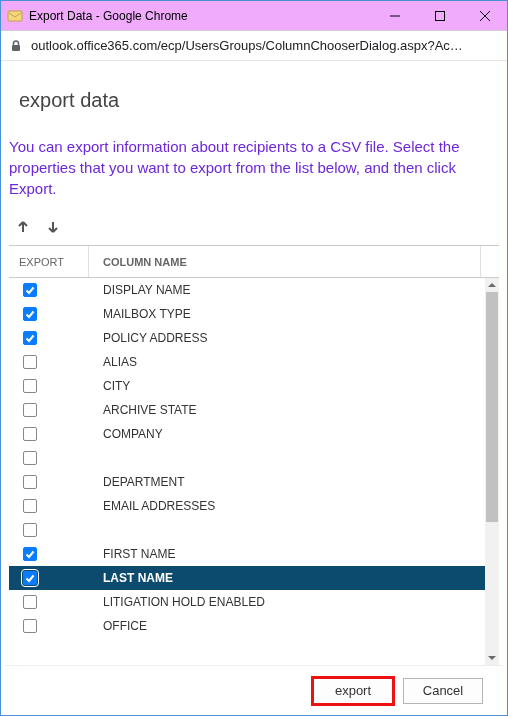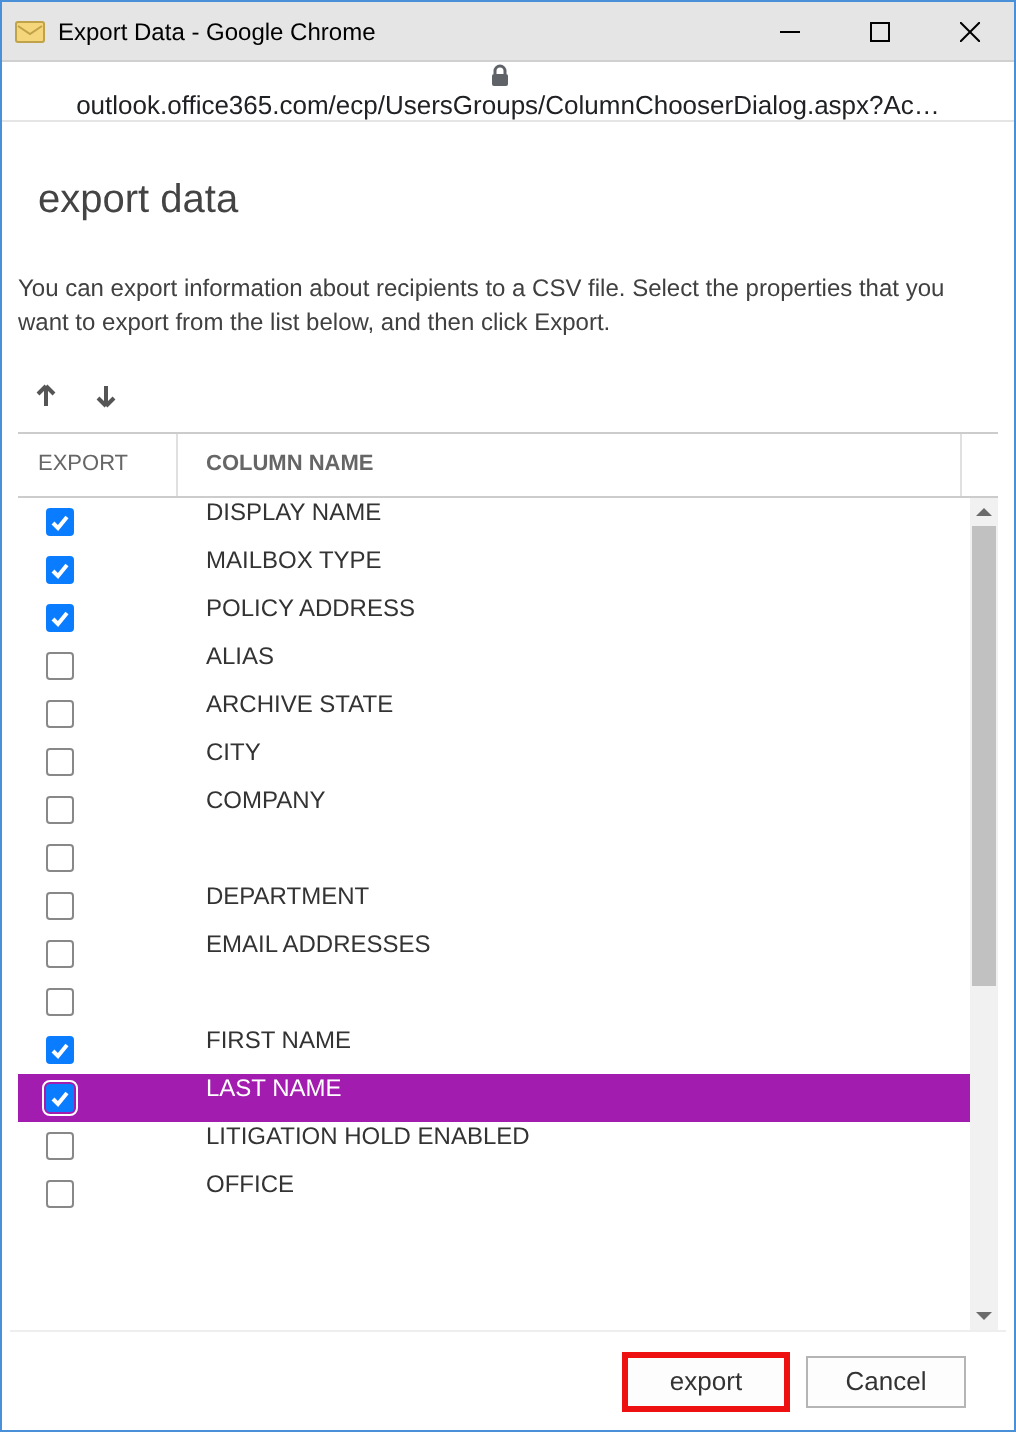--- a/index.html
+++ b/index.html
@@ -13,21 +13,21 @@
   .window {
     width: 508px; height: 716px;
     border: 1px solid #4a90d9;
     display: flex;
     flex-direction: column;
     background: #fff;
   }
   
   .titlebar {
     height: 30px;
-    background: #e5e5e5;
+    background: #f0abfc;
     display: flex;
     align-items: center;
     border-bottom: 1px solid #d0d0d0;
     font-size: 12px;
     color: #000;
   }
   .titlebar .favicon {
     width: 16px; height: 16px;
     margin: 0 6px;
     display: inline-block;
@@ -46,21 +46,20 @@
   .winbtn svg { width: 10px; height: 10px; }
   
   .addressbar {
     height: 30px;
     display: flex;
     align-items: center;
     padding: 0 8px;
     font-size: 13px;
     color: #333;
     border-bottom: 1px solid #e5e5e5;
-    flex-direction: column;
   }
   .addressbar .lock {
     width: 14px; height: 14px;
     margin-right: 8px;
     color: #5f6368;
   }
   .addressbar .url {
     flex: 1;
     white-space: nowrap;
     overflow: hidden;
@@ -75,22 +74,22 @@
     padding: 20px 4px 0 4px;
     overflow: hidden;
   }
   .heading {
     font-size: 20px;
     font-weight: 300;
     color: #444;
     margin: 8px 0 24px 14px;
   }
   .desc {
-    font-size: 12px;
-    color: #404040;
+    font-size: 15px;
+    color: #6d28d9;
     margin: 0 8px 14px 4px;
     line-height: 1.4;
   }
   .arrows {
     display: flex;
     gap: 10px;
     margin: 4px 0 8px 8px;
   }
   .arrows .arrbtn {
     width: 20px; height: 20px;
@@ -124,41 +123,42 @@
   }
   .rows {
     position:absolute;
     left:0; top:0;
     right:14px;
     bottom:0;
     overflow:hidden;
   }
   .row {
     display:flex;
+    align-items:center;
     height:24px;
     font-size:12px;
     color:#333;
   }
   .row .cell-export {
     width:80px;
     padding-left:14px;
     display:flex;
     align-items:center;
   }
   .row .cell-name {
     flex:1;
     padding-left:14px;
     white-space:nowrap;
     overflow:hidden;
     text-overflow:ellipsis;
   }
   .row.selected {
-    background:#a21caf;
+    background:#0c4a6e;
     color:#fff;
-    font-weight:normal;
+    font-weight:bold;
   }
   
   .chk {
     width:14px; height:14px;
     border:1px solid #888;
     border-radius:2px;
     background:#fff;
     display:flex;
     align-items:center;
     justify-content:center;
@@ -320,27 +320,27 @@
             <div class="row">
               <div class="cell-export">
                 <div class="chk"></div>
               </div>
               <div class="cell-name">ALIAS</div>
             </div>
             <div class="row">
               <div class="cell-export">
                 <div class="chk"></div>
               </div>
+              <div class="cell-name">CITY</div>
+            </div>
+            <div class="row">
+              <div class="cell-export">
+                <div class="chk"></div>
+              </div>
               <div class="cell-name">ARCHIVE STATE</div>
-            </div>
-            <div class="row">
-              <div class="cell-export">
-                <div class="chk"></div>
-              </div>
-              <div class="cell-name">CITY</div>
             </div>
             <div class="row">
               <div class="cell-export">
                 <div class="chk"></div>
               </div>
               <div class="cell-name">COMPANY</div>
             </div>
             <div class="row">
               <div class="cell-export">
                 <div class="chk"></div>

